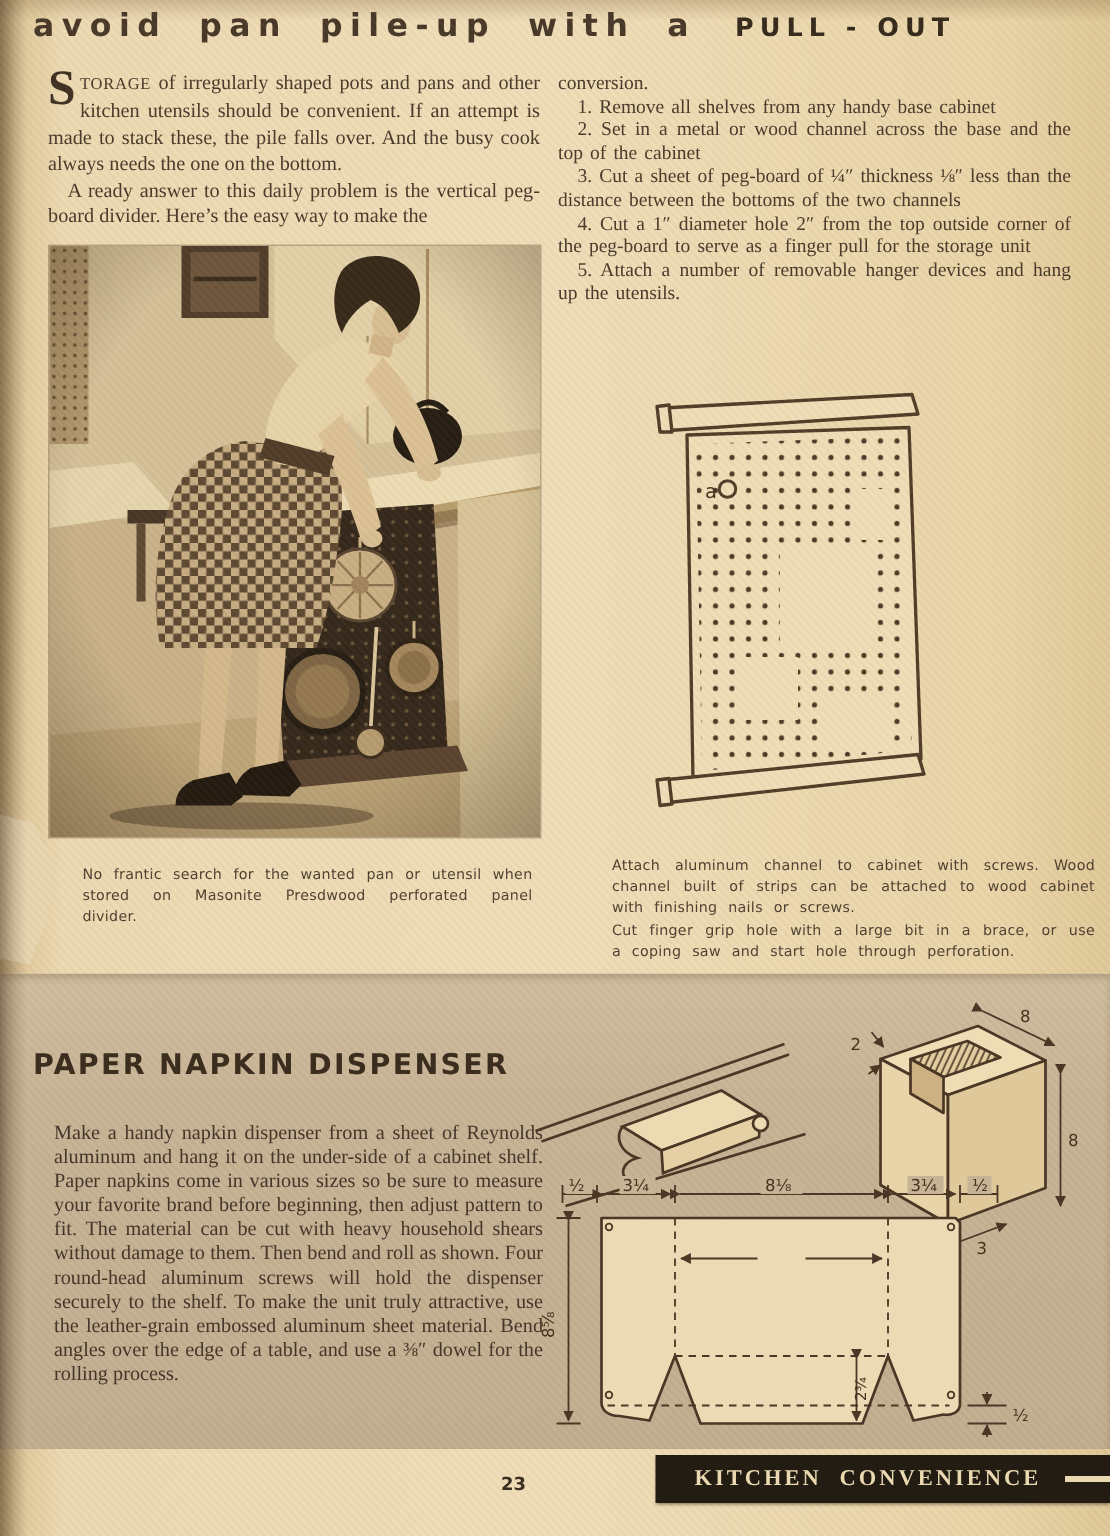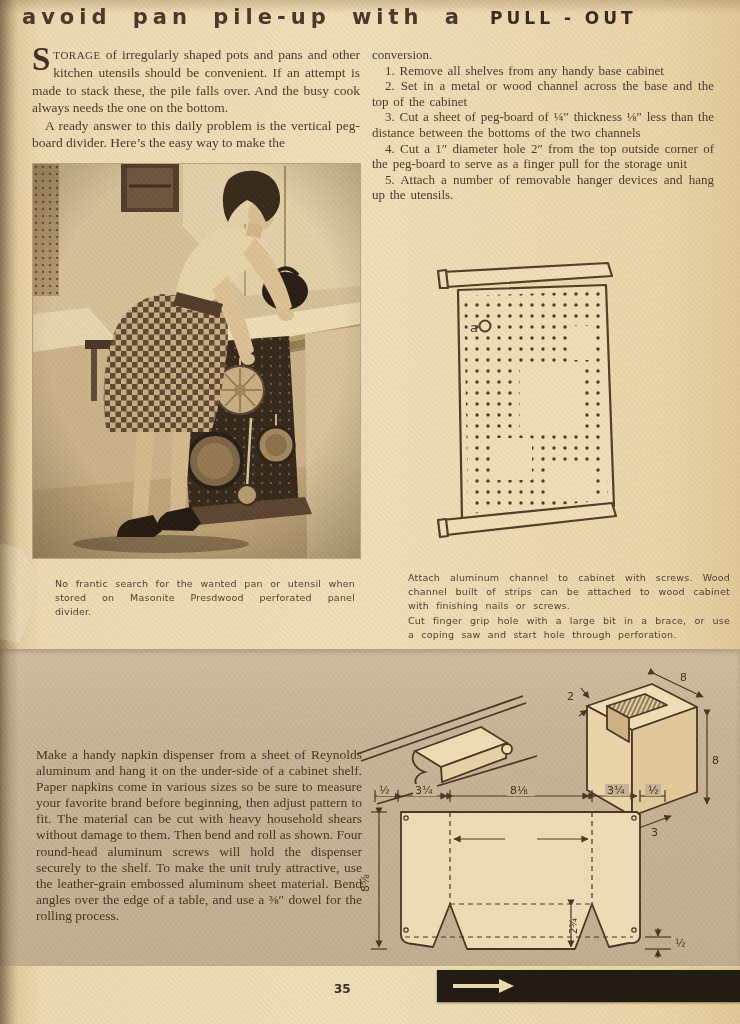--- a/index.html
+++ b/index.html
@@ -182,20 +182,21 @@
     <text x="42" y="76" font-family="DejaVu Sans, sans-serif" font-size="13" fill="#43331f">a</text>
   </svg>
 
   <p class="caption capR1">Attach aluminum channel to cabinet with screws. Wood channel built of strips can be attached to wood cabinet with finishing nails or screws.</p>
   <p class="caption capR2">Cut finger grip hole with a large bit in a brace, or use a coping saw and start hole through perforation.</p>
 
   <div class="torn"></div>
   <div class="edge-left"></div>
   <div class="grain"></div>
 
+  <h2 class="napkin-head">PAPER NAPKIN DISPENSER</h2>
   <p class="napkin-body">Make a handy napkin dispenser from a sheet of Reynolds aluminum and hang it on the under-side of a cabinet shelf. Paper napkins come in various sizes so be sure to measure your favorite brand before beginning, then adjust pattern to fit. The material can be cut with heavy household shears without damage to them. Then bend and roll as shown. Four round-head aluminum screws will hold the dispenser securely to the shelf. To make the unit truly attractive, use the leather-grain embossed aluminum sheet material. Bend angles over the edge of a table, and use a ⅜″ dowel for the rolling process.</p>
 
   <svg class="napkin-diagrams" viewBox="0 0 385 312">
     <defs>
       <marker id="ah" markerWidth="8" markerHeight="8" refX="5.5" refY="3" orient="auto">
           <path d="M0,0 L6,3 L0,6 z" fill="#4a3726"></path>
         </marker>
       <pattern id="hatch" width="4" height="4" patternUnits="userSpaceOnUse" patternTransform="rotate(25)">
         <rect width="4" height="4" fill="#e2cda0"></rect>
           <line x1="1" y1="0" x2="1" y2="4" stroke="#5a4530" stroke-width="1.2"></line>
@@ -279,20 +280,21 @@
       <text x="60" y="140">3¼</text>
       <text x="155" y="140">8⅛</text>
       <text x="252" y="140">3¼</text>
       <text x="293" y="140">½</text>
       <text x="14" y="238" transform="rotate(-90 14 238)">8⅝</text>
       <text x="222" y="280" transform="rotate(-90 222 280)" font-size="10">2¾</text>
       <text x="320" y="293">½</text>
     </g>
   </svg>
 
-  <div class="pagenum">35</div>
+  <div class="pagenum">23</div>
   <div class="banner">
+    <span class="banner-label">KITCHEN CONVENIENCE</span>
     <svg class="banner-arrow" width="64" height="16" viewBox="0 0 64 16">
       <line x1="2" y1="8" x2="50" y2="8" stroke="#ead9b0" stroke-width="4"></line>
       <polygon points="48,1 63,8 48,15" fill="#ead9b0"></polygon>
     </svg>
   </div>
 </div>
 
 </body></html>

